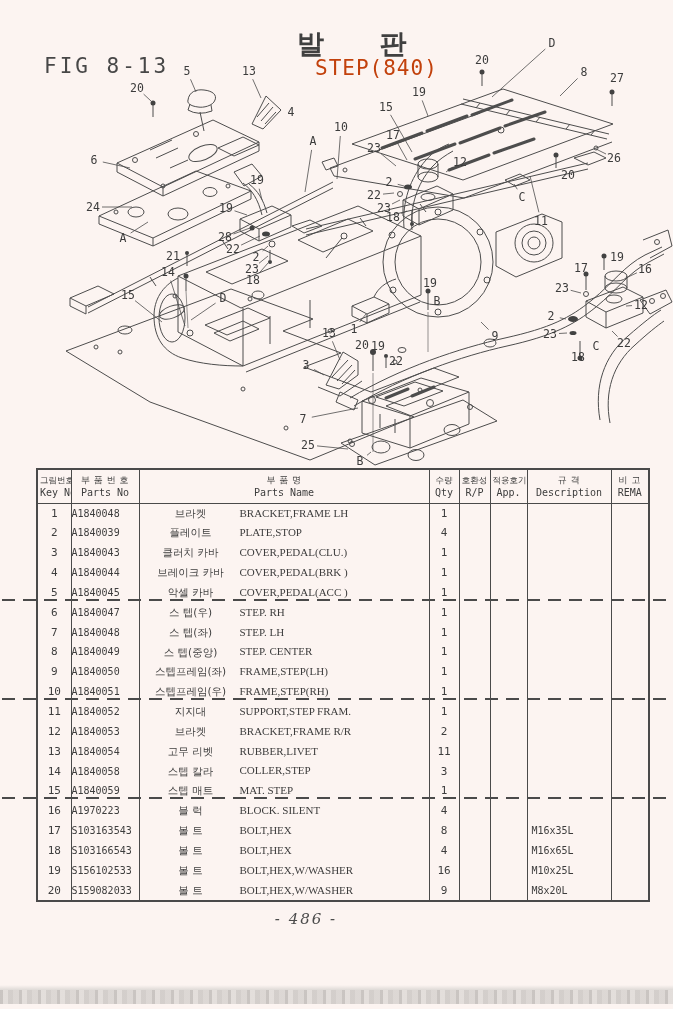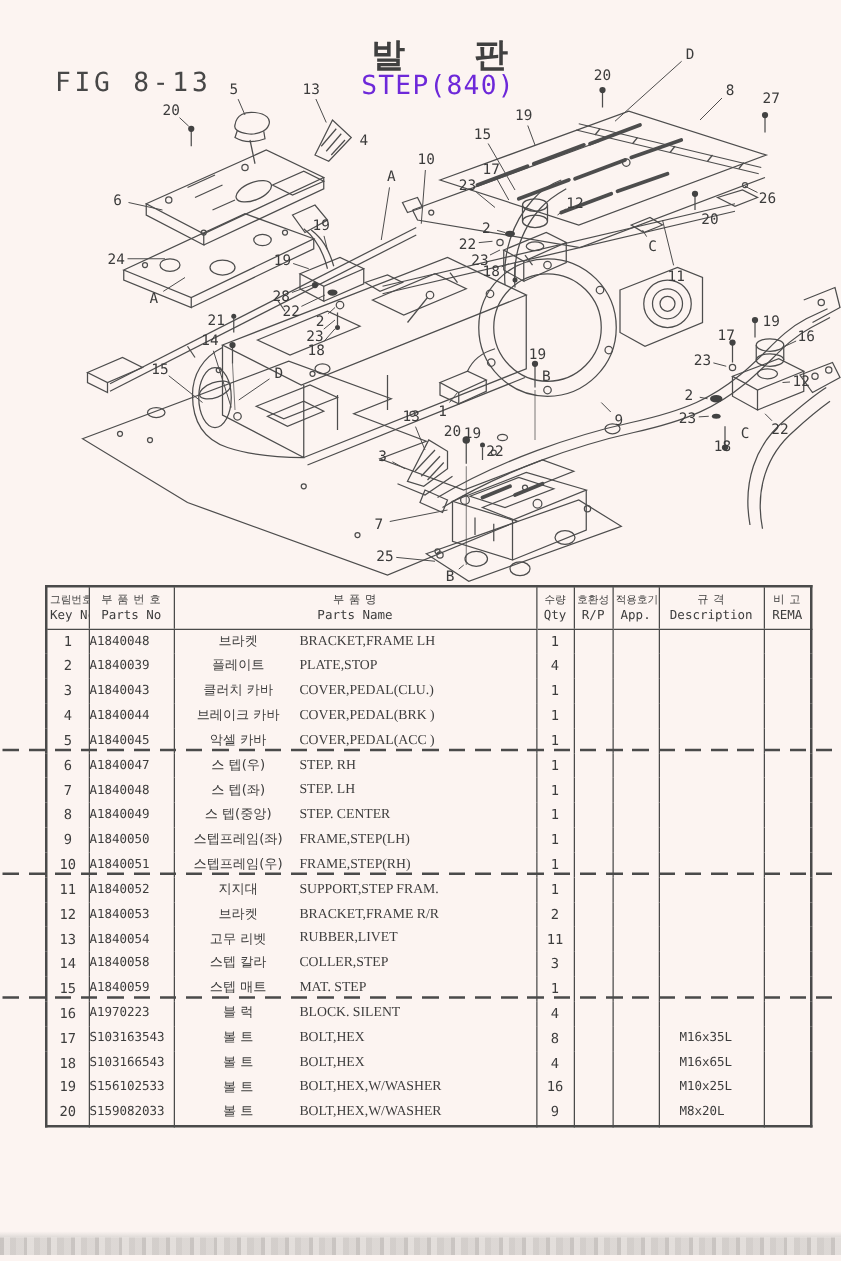--- a/index.html
+++ b/index.html
@@ -2,22 +2,22 @@
 <html><head>
 <meta charset="utf-8">
 <style>
   html,body{margin:0;padding:0;background:#e8e4e0;}
   .page{position:relative;width:673px;height:1009px;background:#fcf4f1;overflow:hidden;
         font-family:"DejaVu Sans",sans-serif;color:#3d3d3d;}
   .fig-label{position:absolute;left:44px;top:54px;font-family:"DejaVu Sans Mono",monospace;
              font-size:21px;letter-spacing:3px;color:#474747;}
   .title-kr{position:absolute;left:297px;top:26px;font-size:27px;font-weight:bold;
             word-spacing:46px;color:#404040;}
-  .title-en{position:absolute;left:289px;top:56px;font-family:"DejaVu Sans Mono",monospace;
-            font-size:21px;letter-spacing:1px;color:#6d28d9;}
+  .title-en{position:absolute;left:315px;top:56px;font-family:"DejaVu Sans Mono",monospace;
+            font-size:21px;letter-spacing:1px;color:#c2410c;}
   #diagram{position:absolute;left:0;top:0;pointer-events:none;}
   #diagram path,#diagram line,#diagram circle,#diagram ellipse{stroke:#4d4d4d;fill:none;stroke-width:1;}
   #diagram .fil{fill:#424242;stroke:none;}
   #diagram .slot{stroke-width:3;stroke-linecap:round;}
   #diagram .thin{stroke-width:0.6;}
   #diagram .leader{stroke-width:0.8;}
   #diagram text{stroke:none;fill:#3c3c3c;font-family:"DejaVu Sans Mono",monospace;font-size:11.5px;}
   .parts-table{position:absolute;left:36px;top:468px;width:612px;border-collapse:collapse;
                table-layout:fixed;border:2px solid #4a4a4a;background:transparent;}
   .parts-table th,.parts-table td{border-left:1px solid #4a4a4a;padding:0 2px;overflow:hidden;
@@ -27,21 +27,21 @@
   .hd-kr{display:block;font-size:9px;line-height:12px;letter-spacing:0.5px;}
   .hd-kr.tight{letter-spacing:0;font-size:8.5px;}
   .hd-en{display:block;font-family:"DejaVu Sans Mono",monospace;font-size:10px;line-height:13px;}
   .parts-table tbody tr{height:19.7px;}
   .parts-table td{font-size:11px;line-height:19.7px;vertical-align:middle;}
   td.c-key{text-align:center;font-family:"DejaVu Sans Mono",monospace;}
   td.c-pn{font-family:"DejaVu Sans Mono",monospace;font-size:10px;padding-left:0;}
   td.c-name .kr{display:inline-block;width:98px;font-size:10.5px;vertical-align:middle;text-align:center;}
   td.c-name .en{font-family:Liberation Serif, serif;font-size:11px;vertical-align:middle;}
   td.c-qty{text-align:center;font-family:"DejaVu Sans Mono",monospace;}
-  td.c-desc,td.c-rema{font-family:"DejaVu Sans Mono",monospace;font-size:10px;padding-left:16px;}
+  td.c-desc,td.c-rema{font-family:"DejaVu Sans Mono",monospace;font-size:10px;padding-left:4px;}
   .dash-line{position:absolute;left:2px;width:669px;height:1.6px;
              background:repeating-linear-gradient(90deg,#4a4a4a 0 13px,transparent 13px 21px);}
   .page-number{position:absolute;left:0;top:910px;width:612px;text-align:center;
                font-family:"DejaVu Serif",serif;font-style:italic;font-size:15px;
                letter-spacing:2px;color:#4c4c4c;}
   .scan-edge{position:absolute;left:0;top:990px;width:673px;height:14px;opacity:.75;
              background:repeating-linear-gradient(90deg,#b9b5b2 0 3px,#dbd7d4 3px 8px,#c6c2bf 8px 13px,#d2cecb 13px 19px);}
   .scan-edge-soft{position:absolute;left:0;top:985px;width:673px;height:5px;
              background:linear-gradient(#fcf4f1,#dedad7);}
 </style>
@@ -639,15 +639,16 @@
           <td class="c-desc">M8x20L</td>
           <td class="c-rema"></td>
         </tr>
       </tbody>
   </table>
 
   <div class="dash-line" style="top:599px"></div>
   <div class="dash-line" style="top:698px"></div>
   <div class="dash-line" style="top:797px"></div>
 
+  <div class="page-number">- 486 -</div>
   <div class="scan-edge-soft"></div>
   <div class="scan-edge"></div>
 </div>
 
 </body></html>

